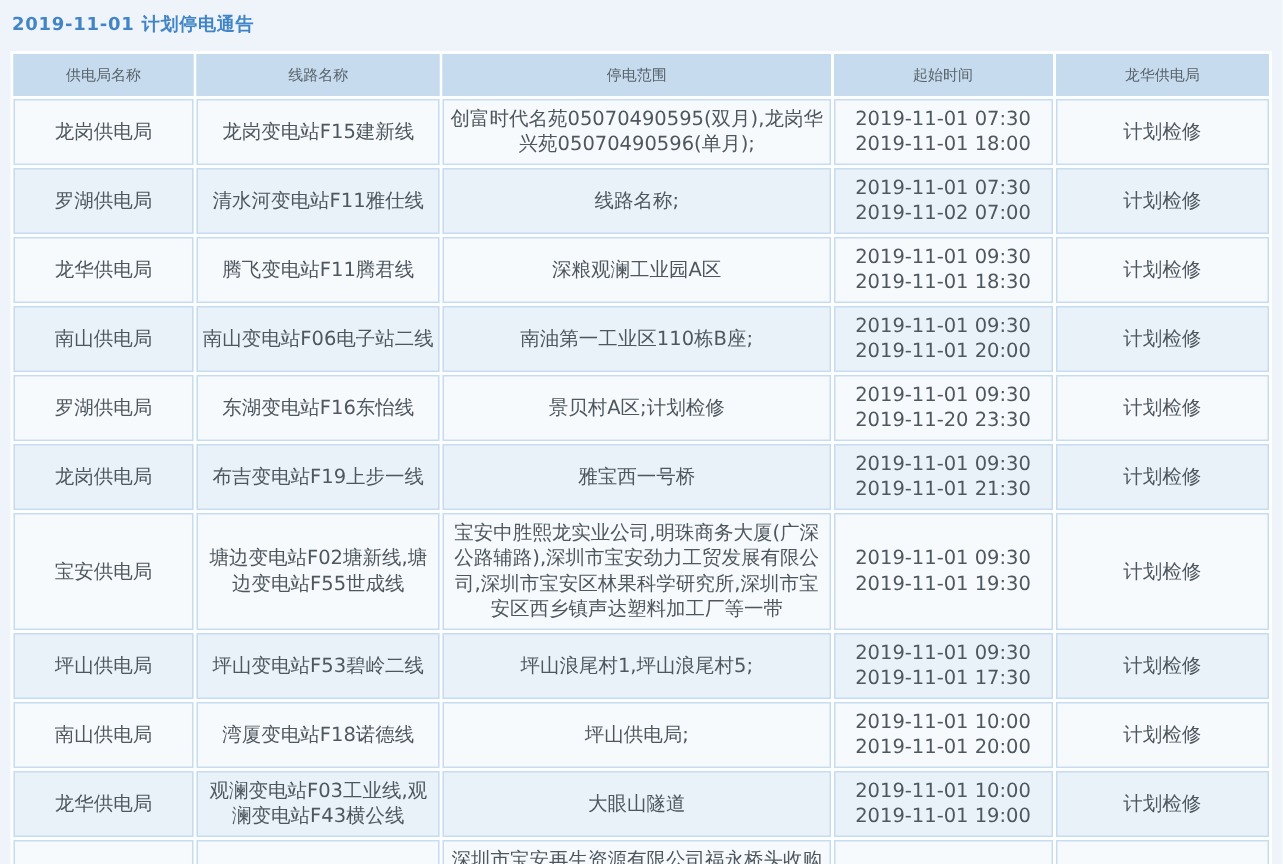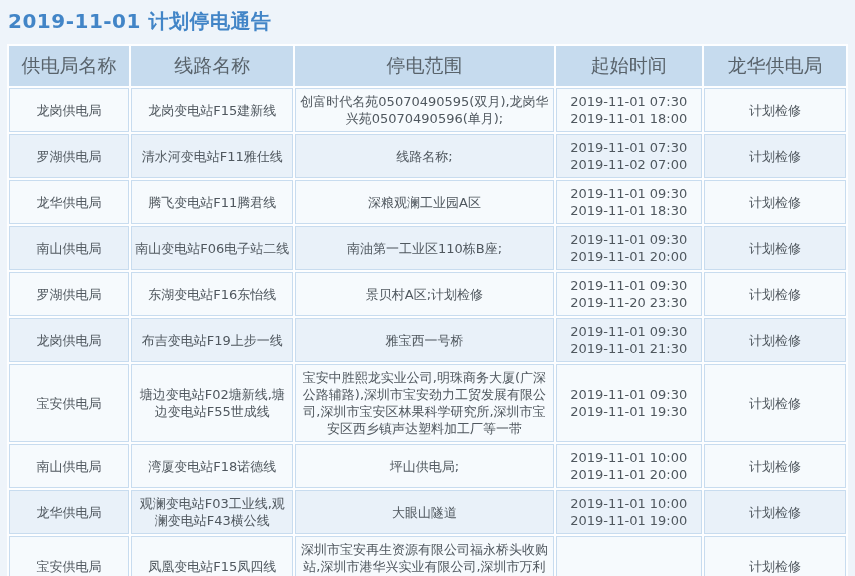--- a/index.html
+++ b/index.html
@@ -14,40 +14,40 @@
     --gap-bg:#fdfeff;
   }
   html,body{margin:0;padding:0;}
   body{
     width:855px;height:576px;overflow:hidden;
     background:var(--page-bg);
     font-family:"DejaVu Sans","Liberation Sans",sans-serif;
   }
   .page{padding:5px 7px 0 7px;}
   .title{
-    font-size:20px;font-weight:bold;color:var(--title-color);
+    font-size:12px;font-weight:bold;color:var(--title-color);
     margin:3px 0 9px 1px;letter-spacing:0.5px;
   }
   table.outage{
     table-layout:fixed;
     width:841px;
     border-collapse:separate;
     border-spacing:2px;
     background:var(--gap-bg);
   }
   col.c1{width:120px}
   col.c2{width:162px}
   col.c3{width:258px}
   col.c4{width:146px}
   col.c5{width:142px}
   th{
     background:var(--header-bg);
     color:var(--header-text);
     font-weight:normal;
-    font-size:19px;
+    font-size:10px;
     padding:6px 4px;
     border:1px solid var(--header-bg);
     box-sizing:border-box;
   }
   td{
     border:1px solid var(--border);
     box-sizing:border-box;
     font-size:13px;
     color:var(--text);
     text-align:center;
@@ -145,20 +145,30 @@
         <tr class="odd">
           <td>宝安供电局</td>
           <td>塘边变电站F02塘新线,塘边变电站F55世成线</td>
           <td>宝安中胜熙龙实业公司,明珠商务大厦(广深公路辅路),深圳市宝安劲力工贸发展有限公司,深圳市宝安区林果科学研究所,深圳市宝安区西乡镇声达塑料加工厂等一带</td>
           <td>
             <div>2019-11-01 09:30</div>
             <div>2019-11-01 19:30</div>
           </td>
           <td>计划检修</td>
         </tr>
+        <tr class="even">
+          <td>坪山供电局</td>
+          <td>坪山变电站F53碧岭二线</td>
+          <td>坪山浪尾村1,坪山浪尾村5;</td>
+          <td>
+            <div>2019-11-01 09:30</div>
+            <div>2019-11-01 17:30</div>
+          </td>
+          <td>计划检修</td>
+        </tr>
         <tr class="odd">
           <td>南山供电局</td>
           <td>湾厦变电站F18诺德线</td>
           <td>坪山供电局;</td>
           <td>
             <div>2019-11-01 10:00</div>
             <div>2019-11-01 20:00</div>
           </td>
           <td>计划检修</td>
         </tr>

